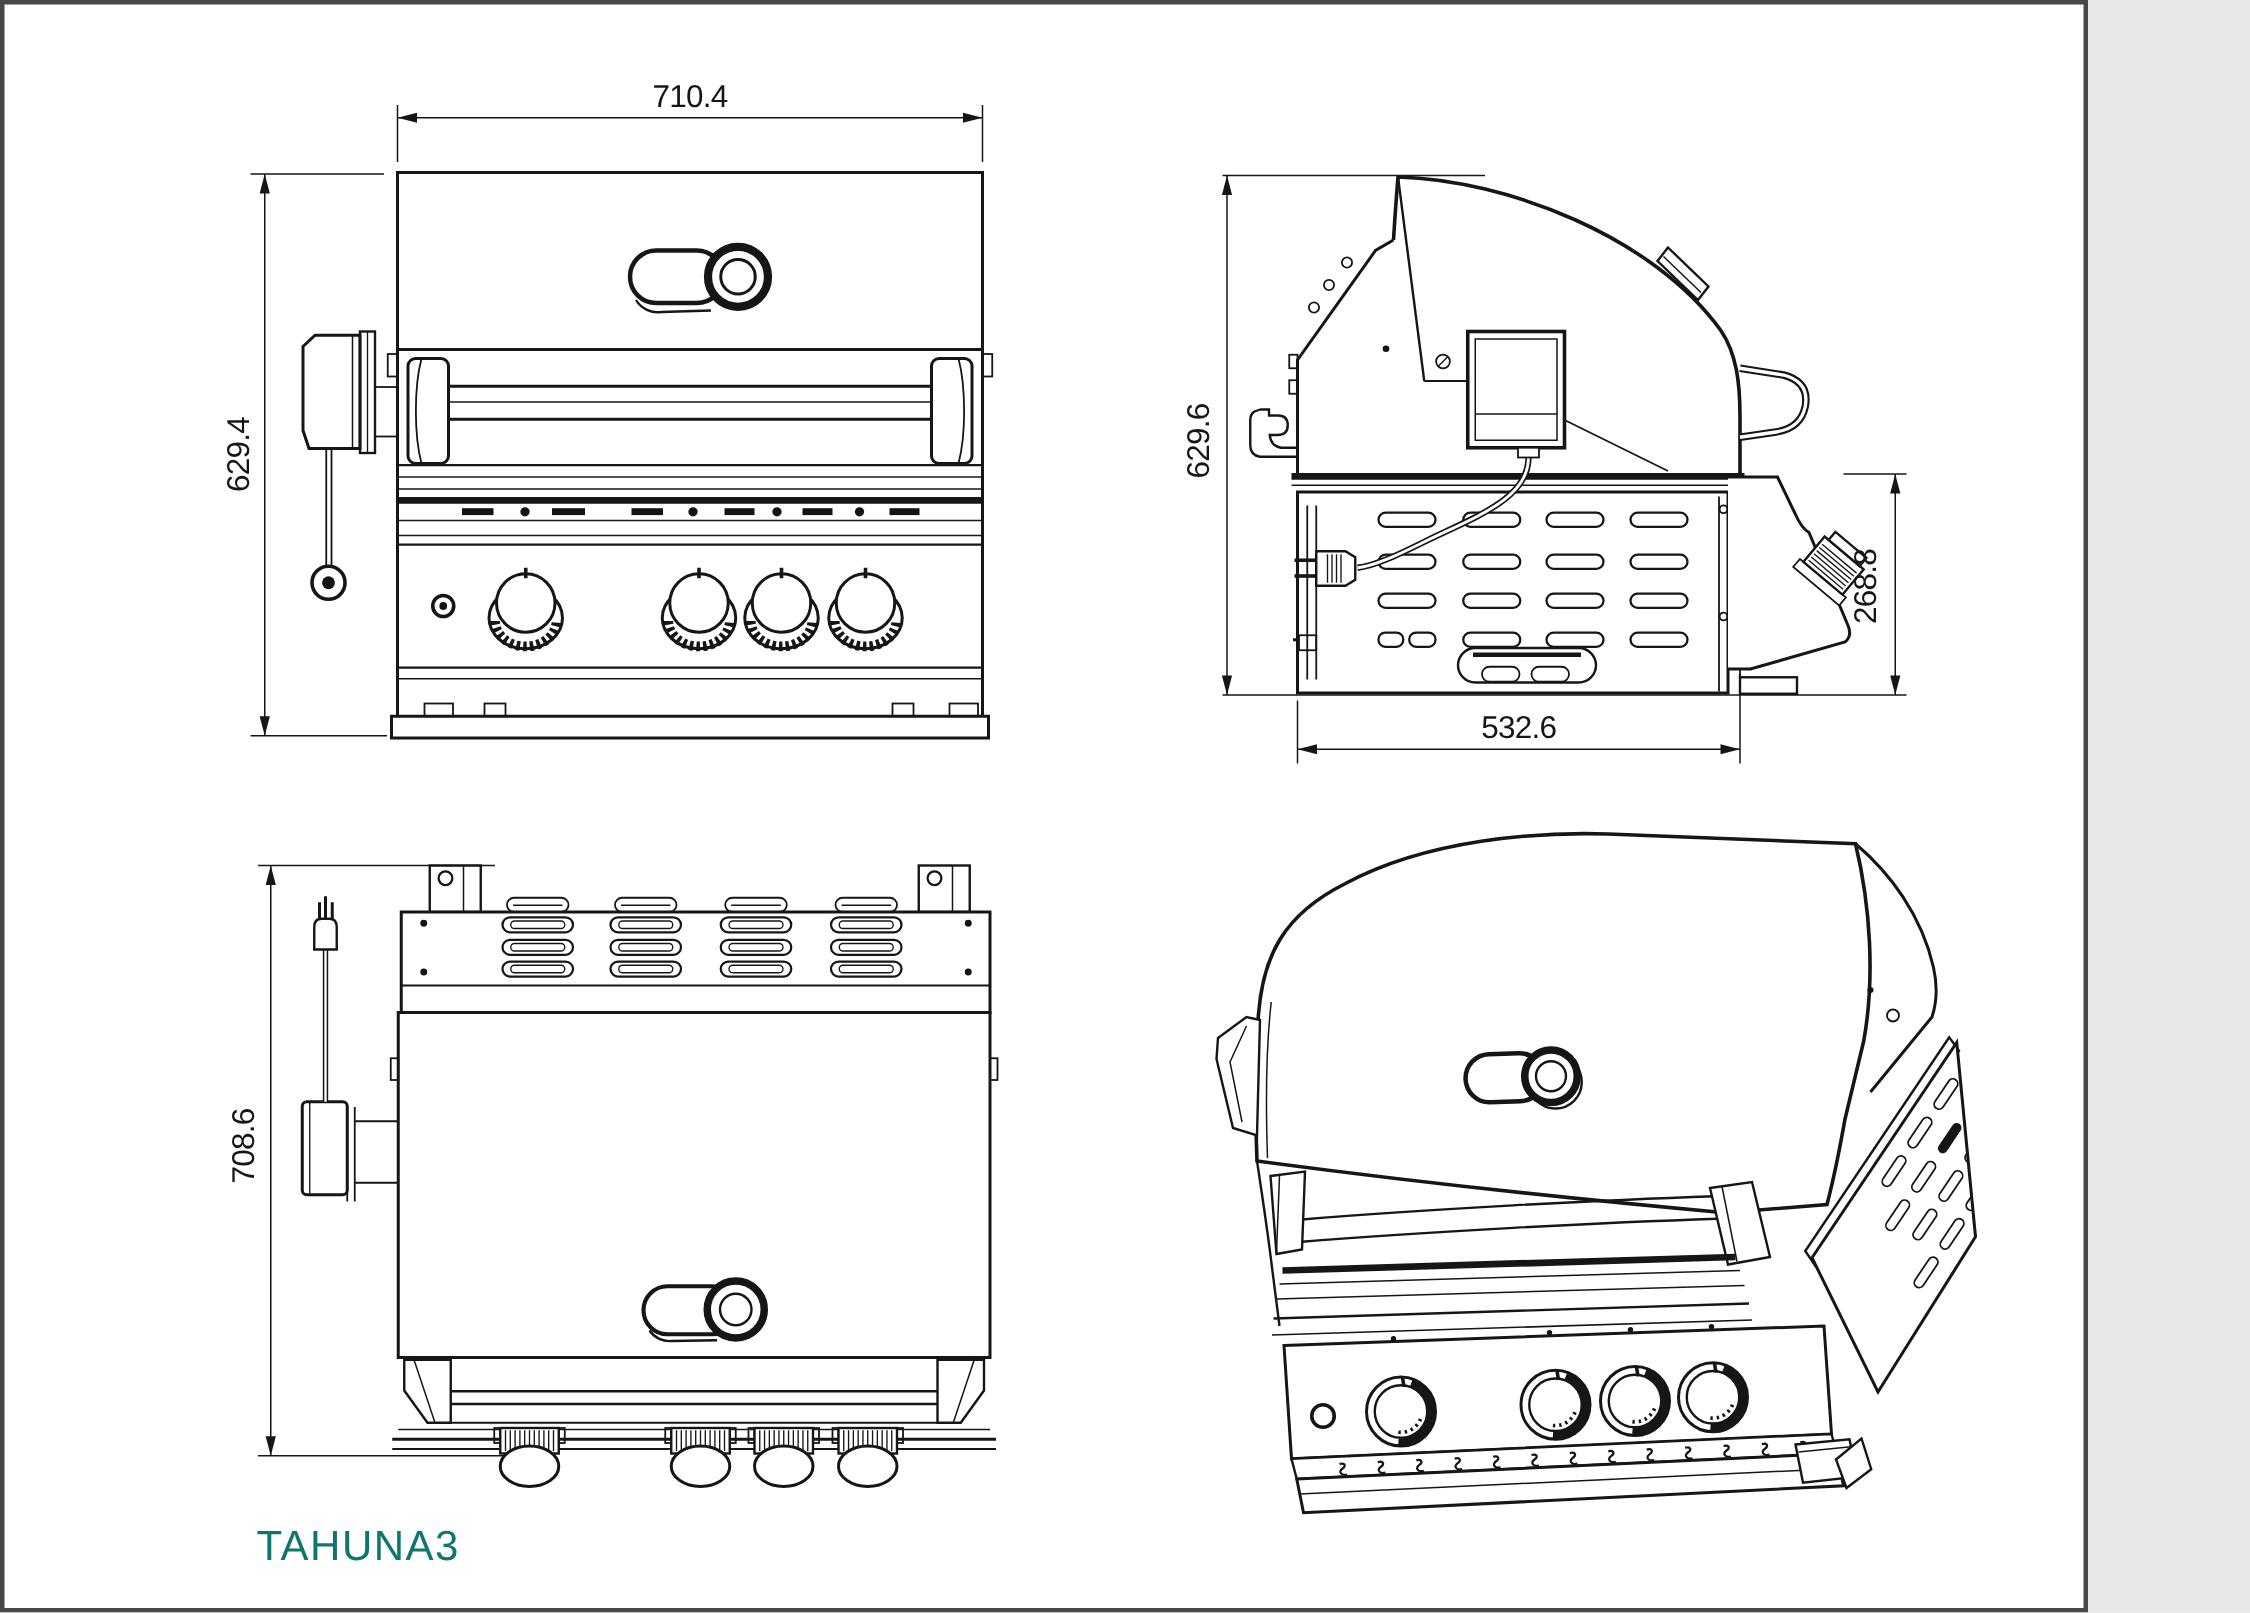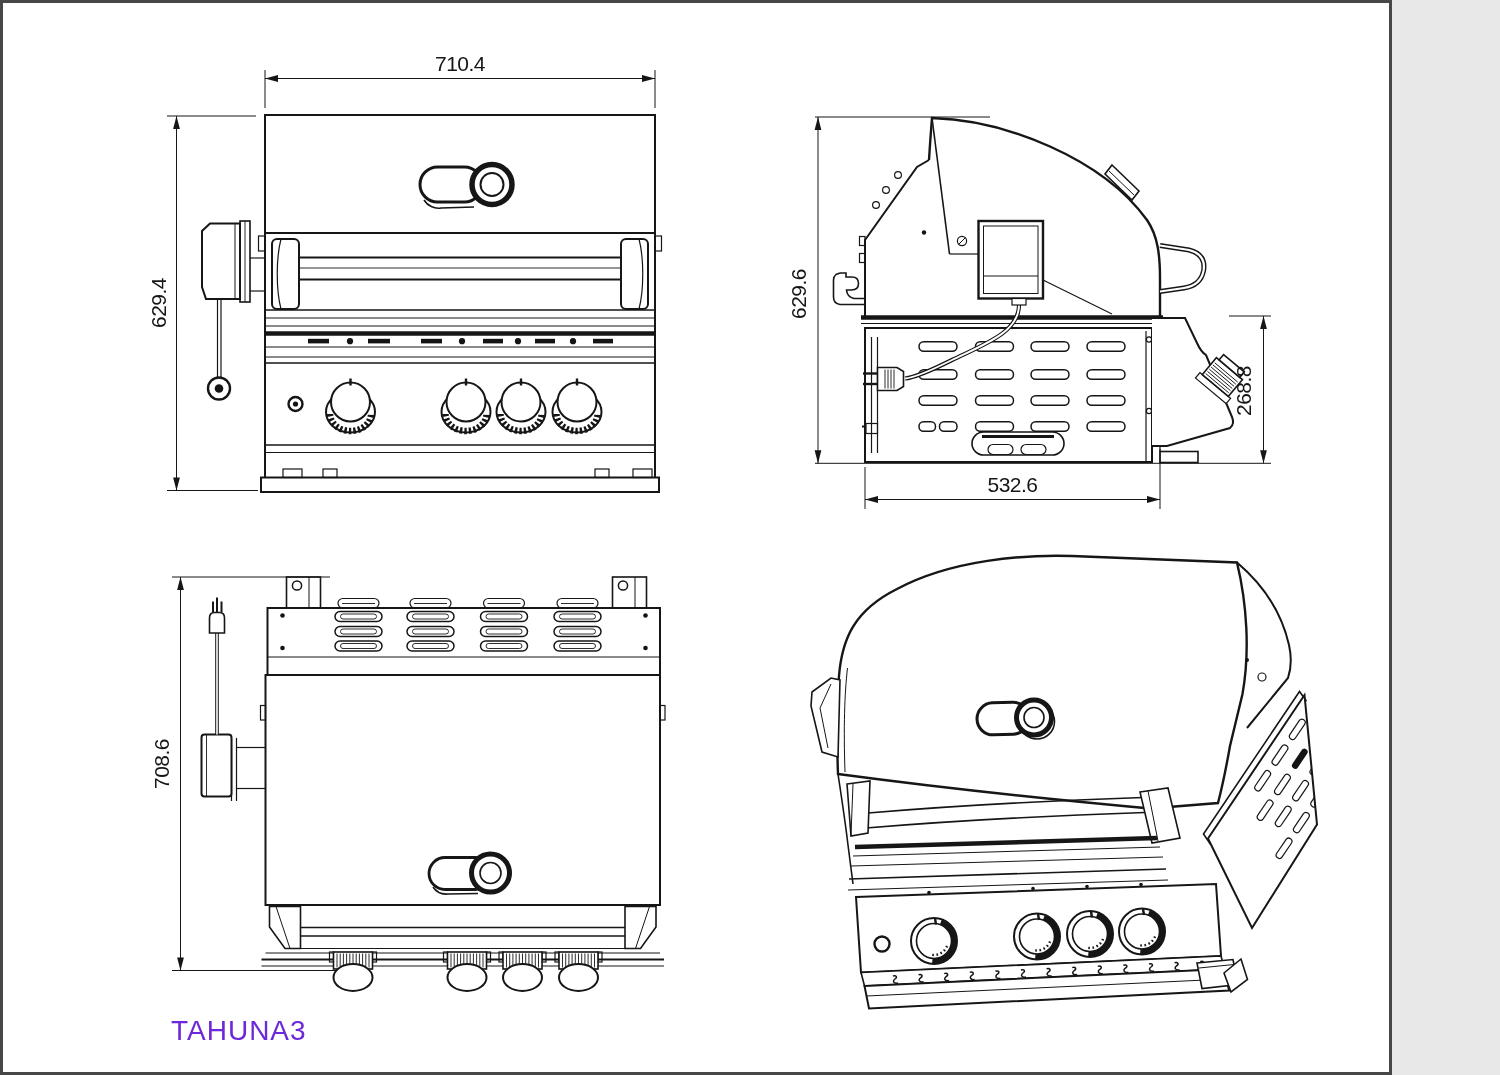--- a/index.html
+++ b/index.html
@@ -14,21 +14,21 @@
   .s09{stroke-width:0.9!important}.s1{stroke-width:1!important}.s12{stroke-width:1.2!important}
   .s16{stroke-width:1.6!important}.s2{stroke-width:2!important}.s24{stroke-width:2.4!important}
   .s3{stroke-width:3!important}.s4{stroke-width:4.5!important}.s5{stroke-width:5!important}
   .fb{fill:#141414!important;stroke:none!important;}
   .fw{fill:#ffffff!important;}
   .arr{fill:#161616;stroke:none;}
   .dimtxt{font-family:"Liberation Sans",sans-serif;font-size:21px;letter-spacing:-0.5px;fill:#161616;stroke:none;}
   .cordw{stroke:#ffffff!important;}
   .ribbed{stroke-dasharray:2.5,2.1;}
   .dots{stroke-dasharray:1.6,2.6;}
-  #model-label{position:absolute;left:168px;top:1012px;font-size:28px;letter-spacing:1px;color:#6d28d9;}
+  #model-label{position:absolute;left:168px;top:1012px;font-size:28px;letter-spacing:1px;color:#0f766e;}
 </style>
 </head>
 <body>
 
 <div class="sheet">
   <svg width="1494" height="1069" viewBox="3 3 1494 1069" class="ln">
 
     <defs>
 
       <g id="knobF">

